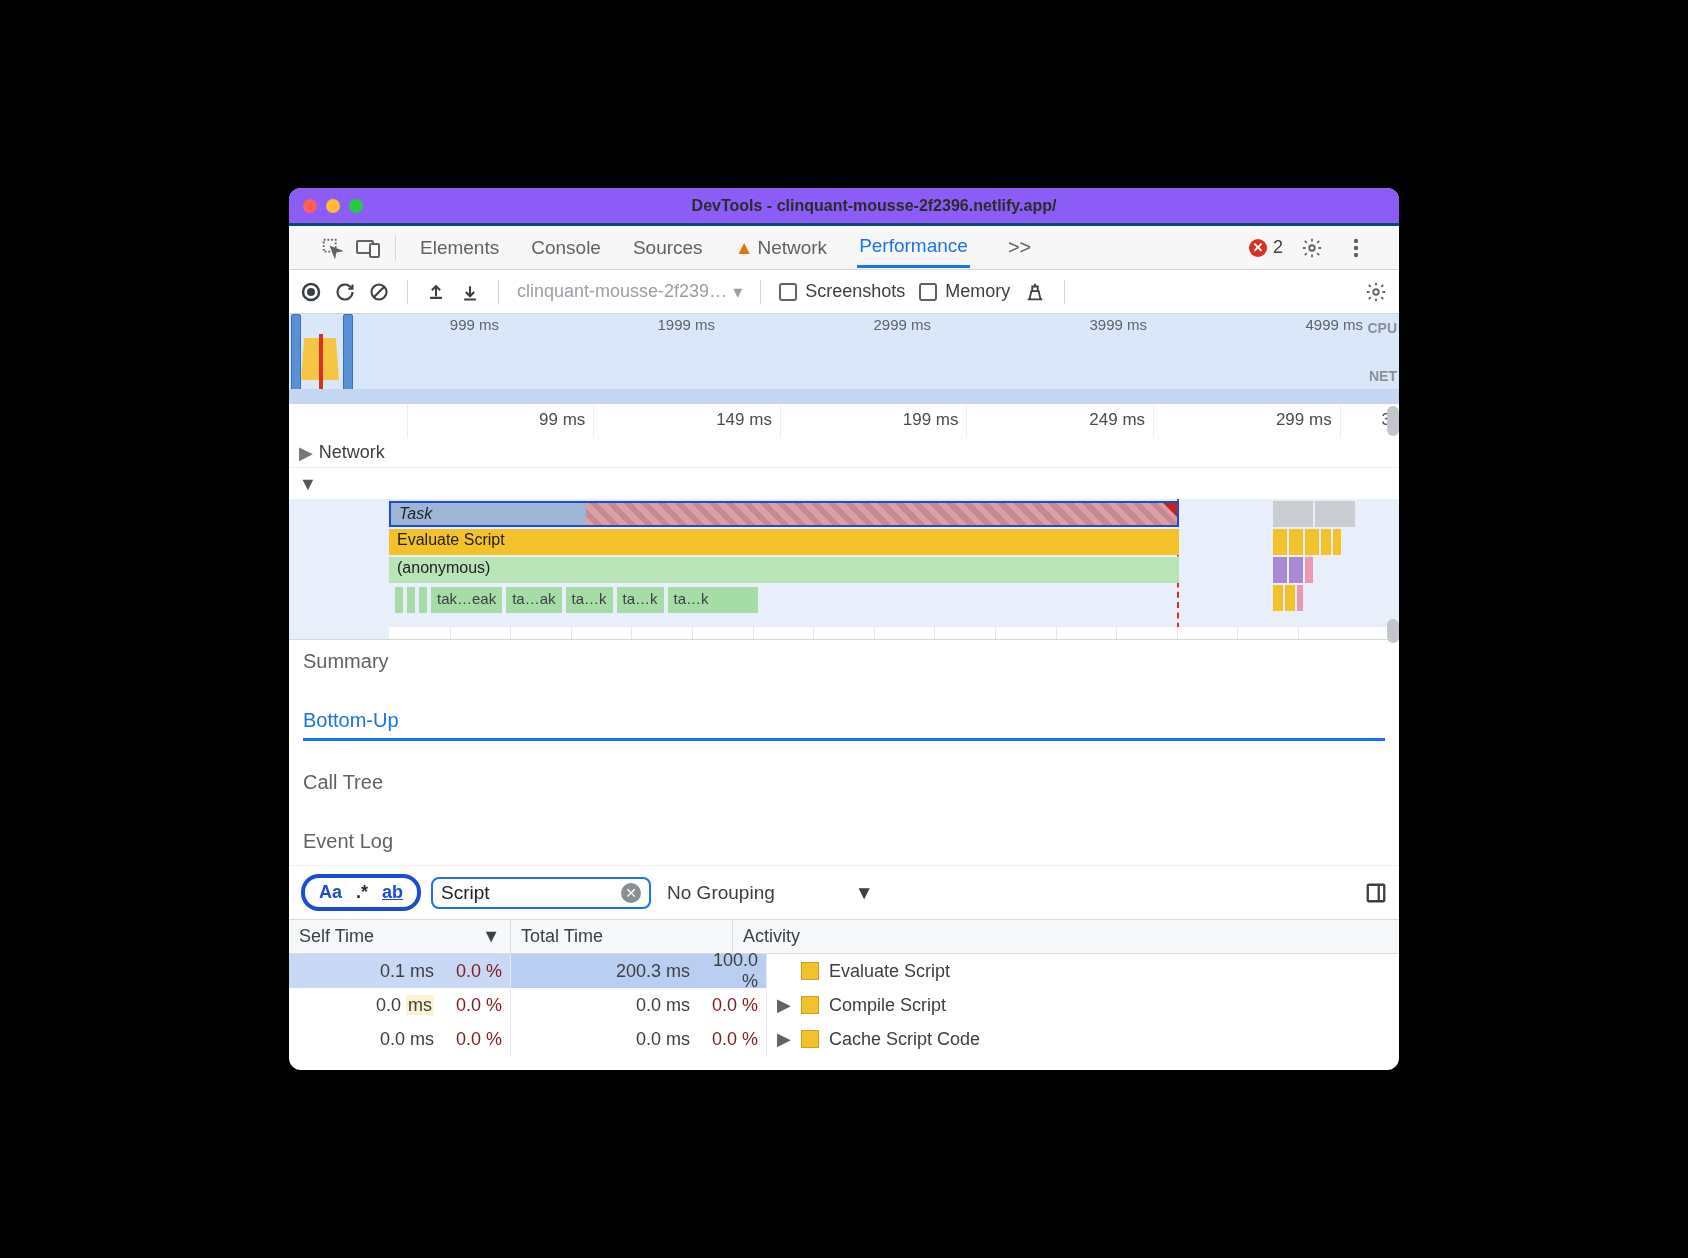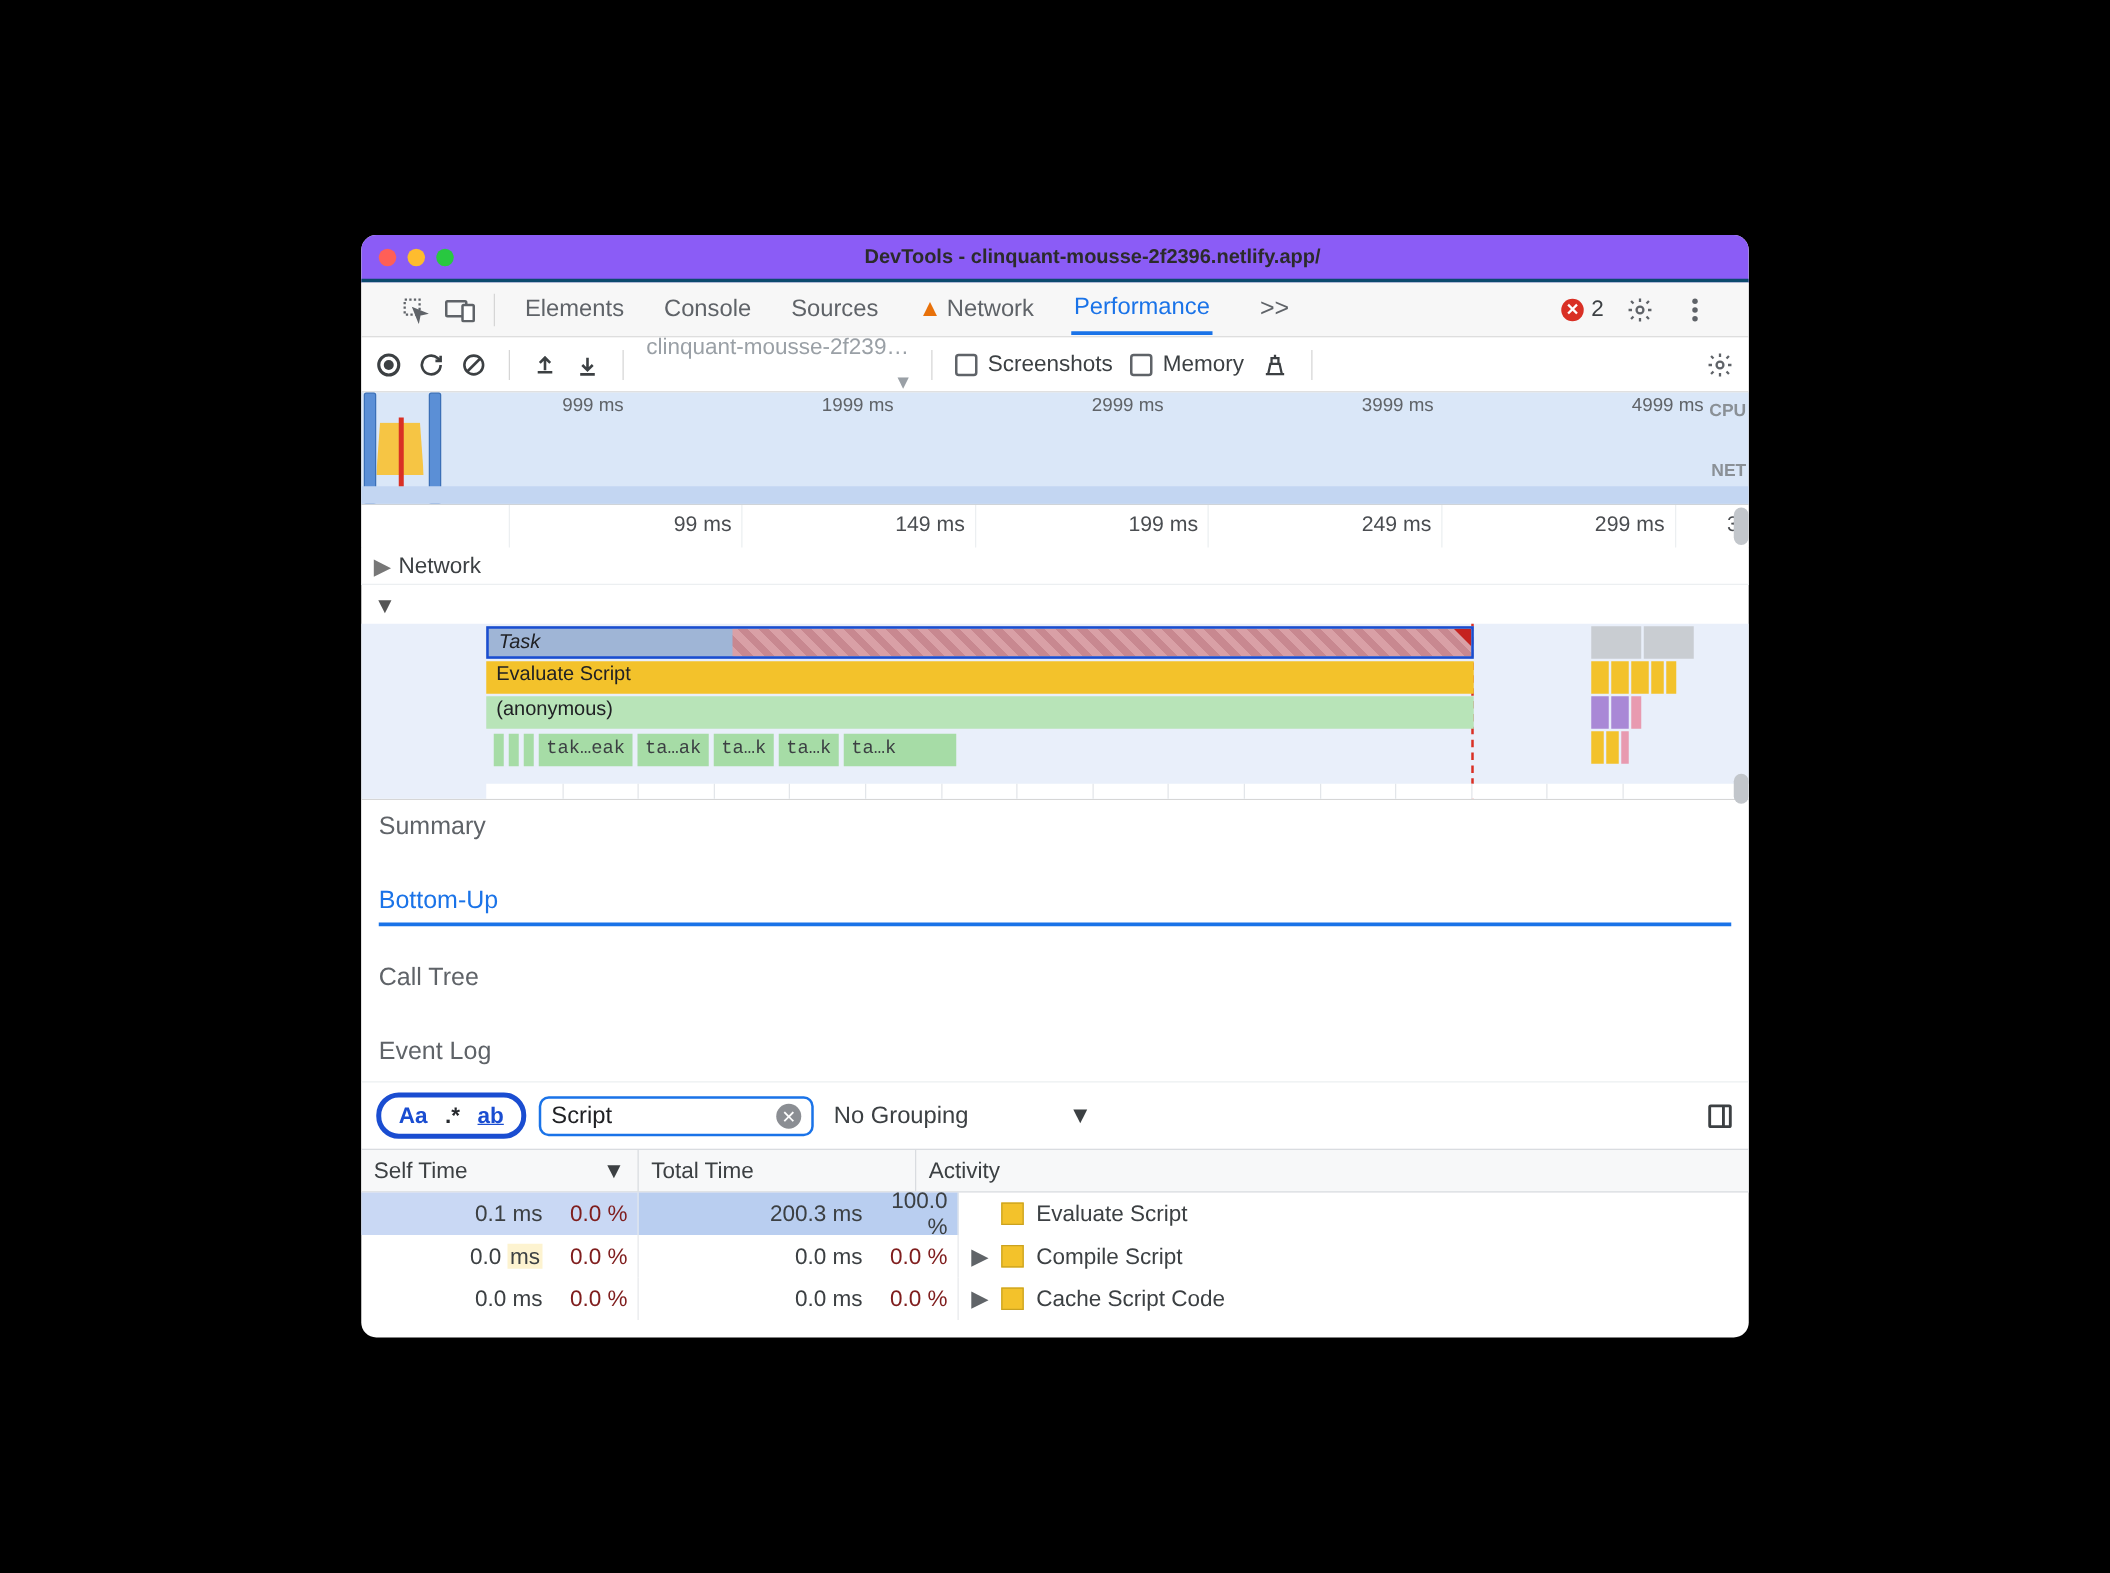--- a/index.html
+++ b/index.html
@@ -48,21 +48,21 @@
   .err-badge .circ { width:18px;height:18px;border-radius:50%;background:#d93025;color:#fff;display:flex;align-items:center;justify-content:center;font-size:13px;font-weight:700;}
 
   
   .toolbar {
     display:flex; align-items:center; height:44px; padding:0 12px; gap:14px;
     border-bottom:1px solid #d6d6d6; background:#fff; font-size:18px; color:#5f6368;
   }
   .toolbar .vsep{width:1px;height:24px;background:#d6d6d6;margin:0 4px;}
   .chk { display:flex; align-items:center; gap:8px; color:#3c4043; }
   .chk .box{width:18px;height:18px;border:2px solid #5f6368;border-radius:3px;}
-  .url-select{color:#9aa0a6; display:flex;align-items:flex-end;gap:6px;flex-direction:column;}
+  .url-select{color:#9aa0a6; display:flex;align-items:center;gap:6px;}
 
   
   .overview {
     position:relative; height:90px; background:#dae7f8; border-bottom:1px solid #cfd4d9;
   }
   .ov-ticks{display:flex; font-size:15px; color:#5f6368; position:absolute; top:2px; left:0; right:30px;}
   .ov-ticks span{flex:1; text-align:right; padding-right:6px;}
   .ov-labels{position:absolute;right:2px;top:6px;font-size:14px;color:#8a9096; text-align:right;}
   .ov-labels div{margin-bottom:32px; font-weight:600;}
   .ov-handle{position:absolute;top:0;bottom:0;width:10px;background:#5b8fd6;border:1px solid #3a6fb7; border-radius:2px;}
@@ -85,21 +85,21 @@
   .bar{position:absolute;height:26px;font-size:16px;color:#202124;padding:2px 8px;white-space:nowrap;overflow:hidden;}
   .bar.task{left:100px;width:790px;top:2px;background:#9fb5d6;border:2px solid #1a4dd1;}
   .bar.task .hatch{position:absolute;left:195px;right:0;top:0;bottom:0;
     background:repeating-linear-gradient(45deg,#d9a0a6 0,#d9a0a6 6px,#c88890 6px,#c88890 12px);}
   .bar.task .corner{position:absolute;right:0;top:0;width:0;height:0;border-left:14px solid transparent;border-top:14px solid #c5221f;}
   .bar.task .lbl{position:relative;z-index:2;font-style:italic;}
   .bar.eval{left:100px;width:790px;top:30px;background:#f3c22b;}
   .bar.anon{left:100px;width:790px;top:58px;background:#b8e4b8;}
   .microbars{position:absolute;left:106px;top:88px;display:flex;gap:4px;}
   .microbars .g{height:26px;background:#a6dca6;}
-  .microbars .take{height:26px;background:#a6dca6;font-size:15px;padding:3px 6px;color:#3c4043;font-family:Liberation Mono, monospace;}
+  .microbars .take{height:26px;background:#a6dca6;font-size:15px;padding:3px 6px;color:#3c4043;}
   .tail{position:absolute;right:6px;top:2px;bottom:6px;width:120px;}
   .tail .s{position:absolute;height:26px;}
   .thin-ruler{position:absolute;left:100px;right:0;bottom:0;height:12px; background:#fff;}
   .thin-ruler i{position:absolute;top:0;bottom:0;width:1px;background:#e3e6ea;}
   .red-line{position:absolute;top:0;bottom:0;width:0;border-left:2px dashed #d93025;left:888px;}
   .scrollbar{position:absolute;right:0;top:0;width:12px;height:30px;background:#c2c6cb;border-radius:6px;}
 
   
   .detail-tabs{display:flex;gap:30px;font-size:20px;color:#5f6368;padding:10px 14px 6px;border-top:1px solid #d6d6d6; background:#fff;flex-direction:column;}
   .detail-tabs .dt{cursor:pointer;padding-bottom:6px;}

